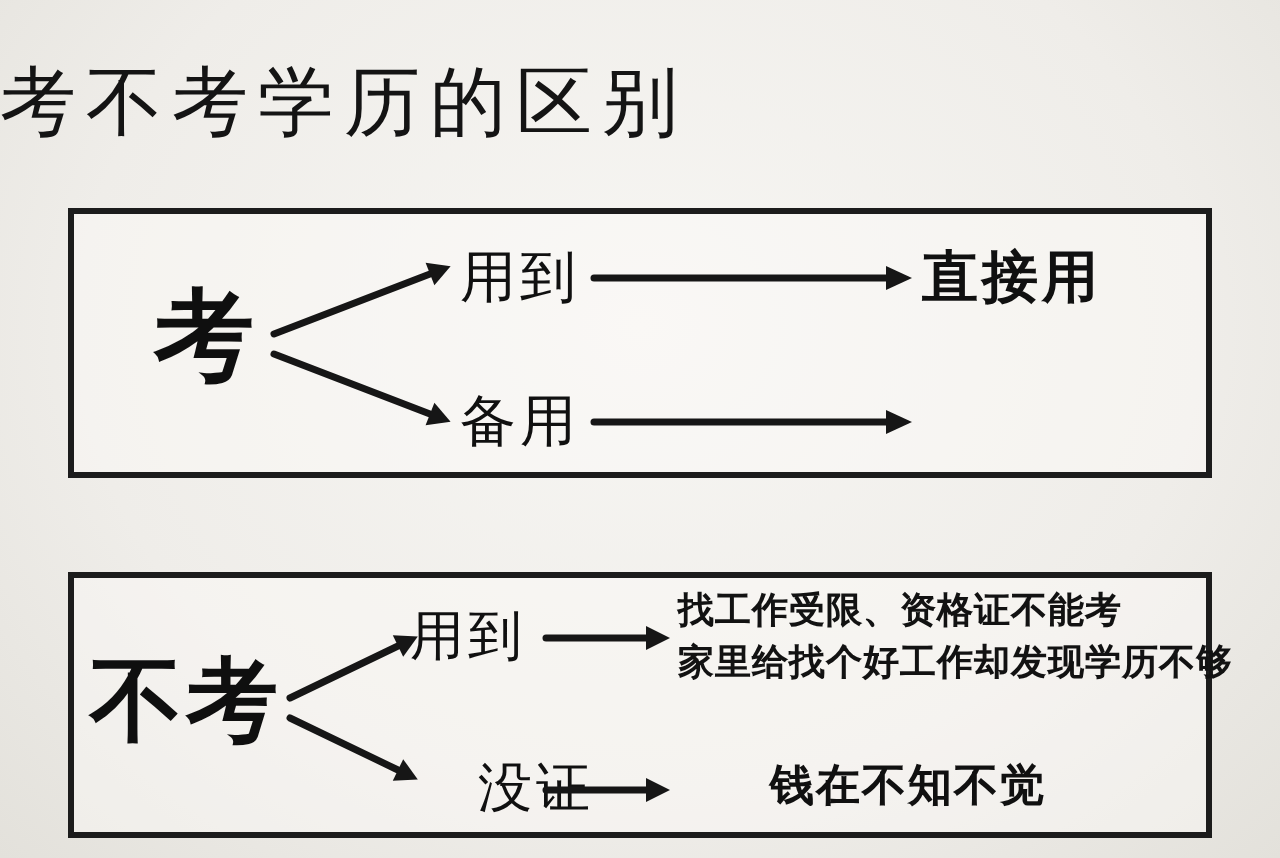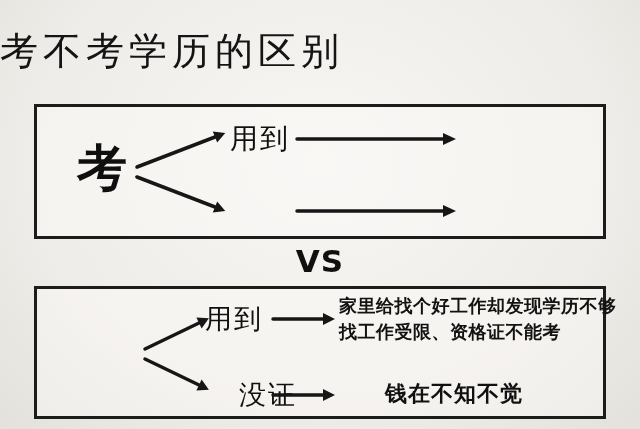--- a/index.html
+++ b/index.html
@@ -110,54 +110,56 @@
       <polygon points="92.3,39.9 84.2,30.4 79.8,41.6"></polygon>
     </svg>
 
     <div class="branch b-big" style="left:193px; top:16px;">用到</div>
 
     <svg class="arrow-svg" style="left:258px; top:24px;" width="165" height="16" viewBox="0 0 165 16">
       <line x1="2" y1="8" x2="148" y2="8"></line>
       <polygon points="161,8 148,2 148,14"></polygon>
     </svg>
 
+    <div class="result r-big" style="left:424px; top:16px;">直接用</div>
 
+    <div class="branch b-big" style="left:193px; top:88px;">备用</div>
 
     <svg class="arrow-svg" style="left:258px; top:96px;" width="165" height="16" viewBox="0 0 165 16">
       <line x1="2" y1="8" x2="148" y2="8"></line>
       <polygon points="161,8 148,2 148,14"></polygon>
     </svg>
 
   </div>
 
-  <div class="vs">VS</div>
 
   <div class="box box2">
 
+    <div class="subject subject2">不考</div>
 
     <svg class="arrow-svg" style="left:104px; top:18px;" width="78" height="50" viewBox="0 0 78 50">
       <line x1="4" y1="42" x2="58" y2="16"></line>
       <polygon points="67.9,11.2 60.6,21.4 55.4,10.6"></polygon>
     </svg>
 
     <svg class="arrow-svg" style="left:104px; top:64px;" width="78" height="52" viewBox="0 0 78 52">
       <line x1="4" y1="6" x2="58" y2="32"></line>
       <polygon points="67.9,36.8 60.6,26.6 55.4,37.4"></polygon>
     </svg>
 
     <div class="branch b-mid" style="left:168px; top:14px;">用到</div>
 
     <svg class="arrow-svg" style="left:234px; top:22px;" width="70" height="16" viewBox="0 0 70 16">
       <line x1="2" y1="8" x2="52" y2="8"></line>
       <polygon points="64,8 52,2 52,14"></polygon>
     </svg>
 
     <div class="result-lines" style="left:302px; top:4px;">
+      <div>找工作受限、资格证不能考</div>
       <div>家里给找个好工作却发现学历不够</div>
-      <div>找工作受限、资格证不能考</div>
     </div>
 
     <div class="branch b-mid" style="left:168px; top:90px;margin-left:34px;">没证</div>
 
     <svg class="arrow-svg" style="left:234px; top:98px;" width="70" height="16" viewBox="0 0 70 16">
       <line x1="2" y1="8" x2="52" y2="8"></line>
       <polygon points="64,8 52,2 52,14"></polygon>
     </svg>
 
     <div class="result r-mid" style="left:302px; top:92px;margin-left:46px;">钱在不知不觉</div>

